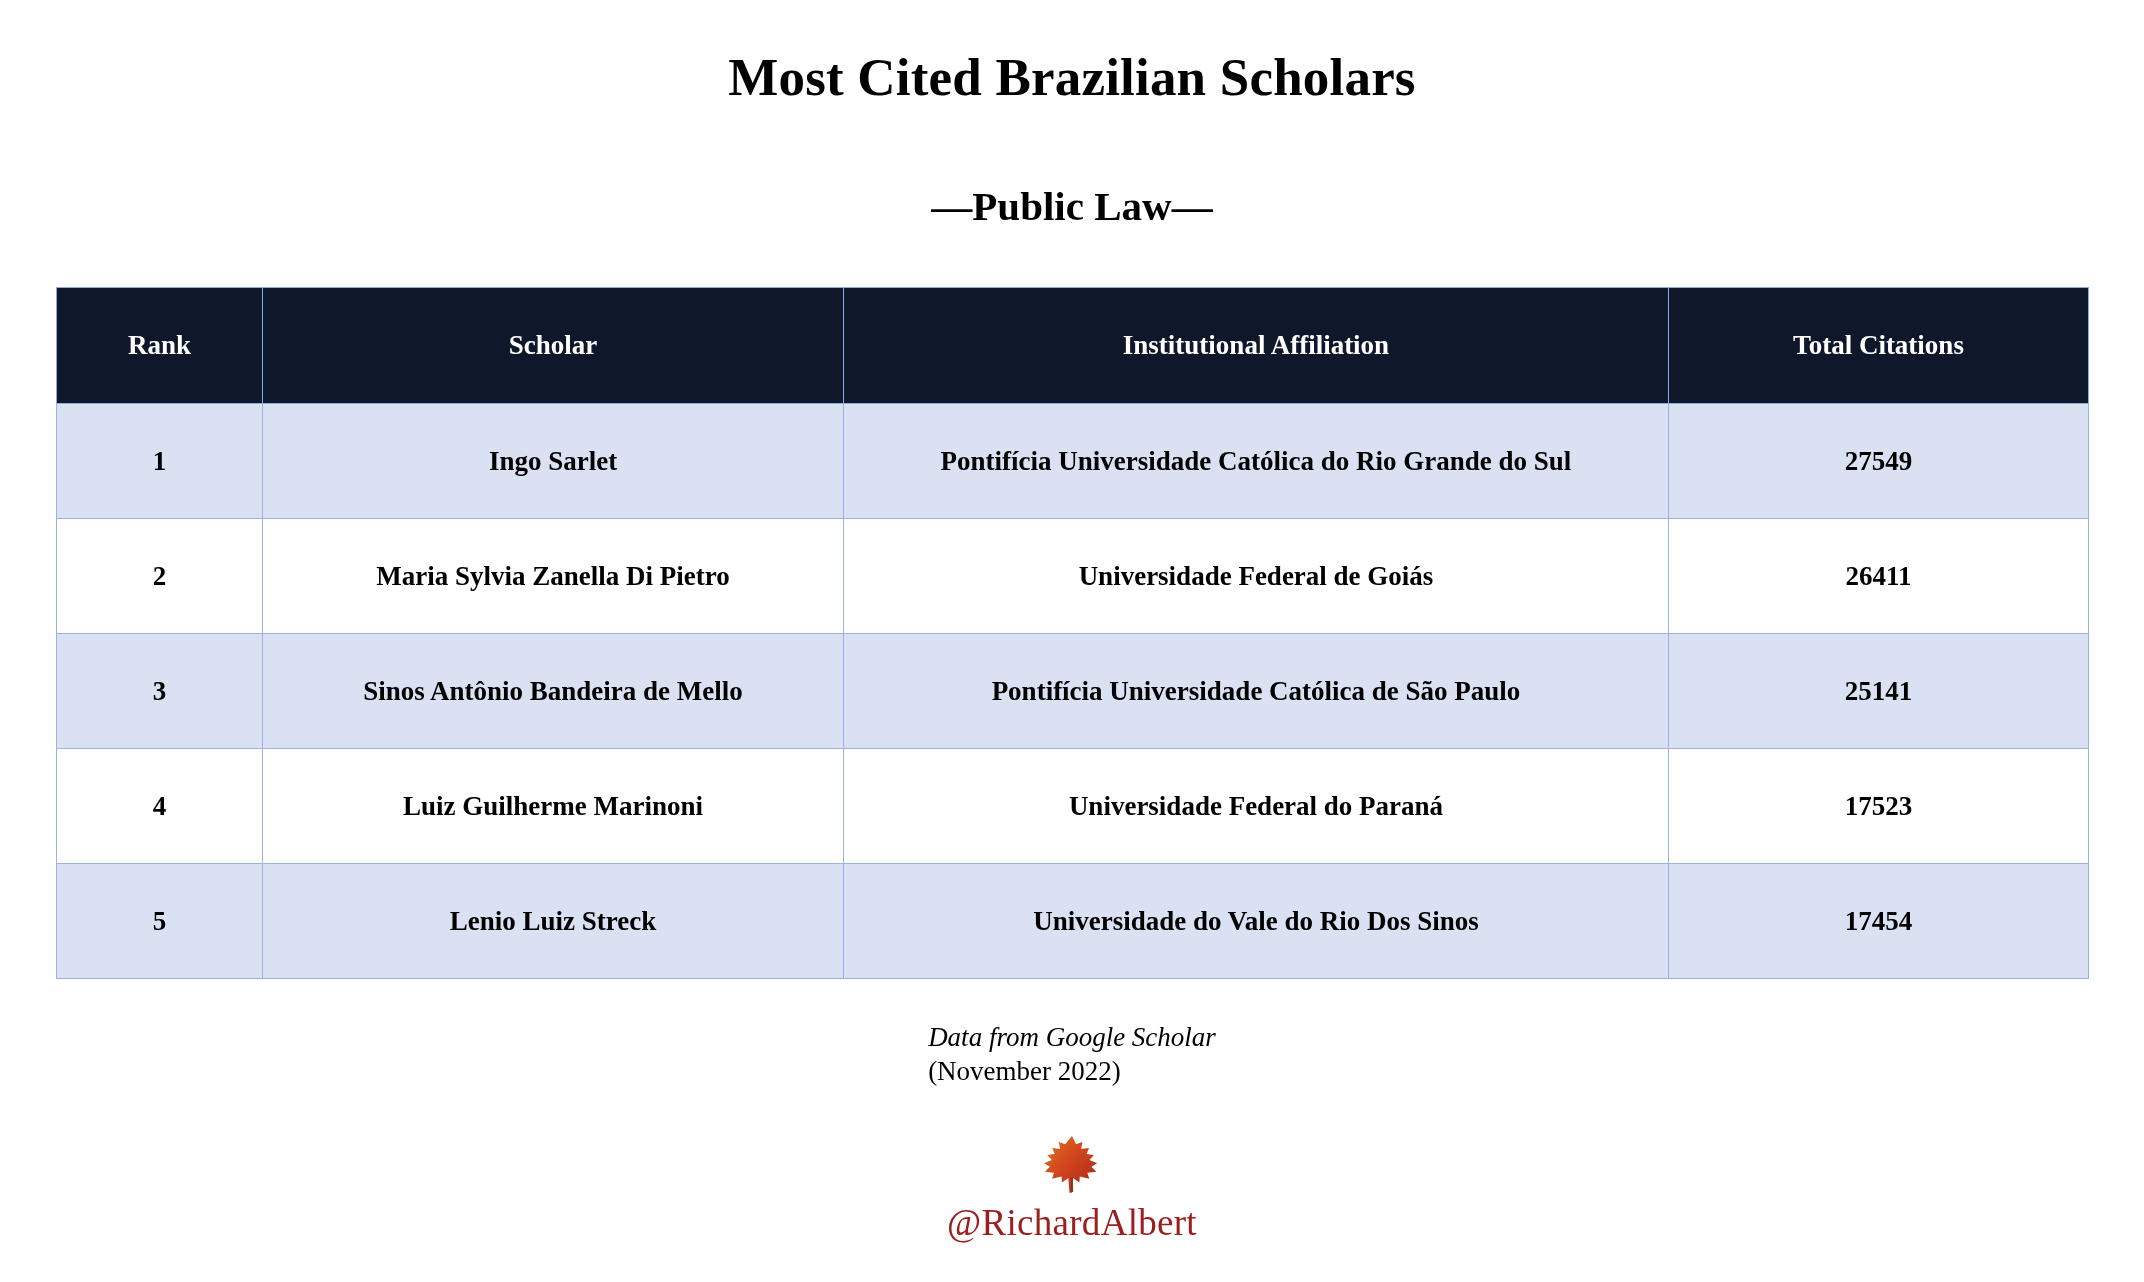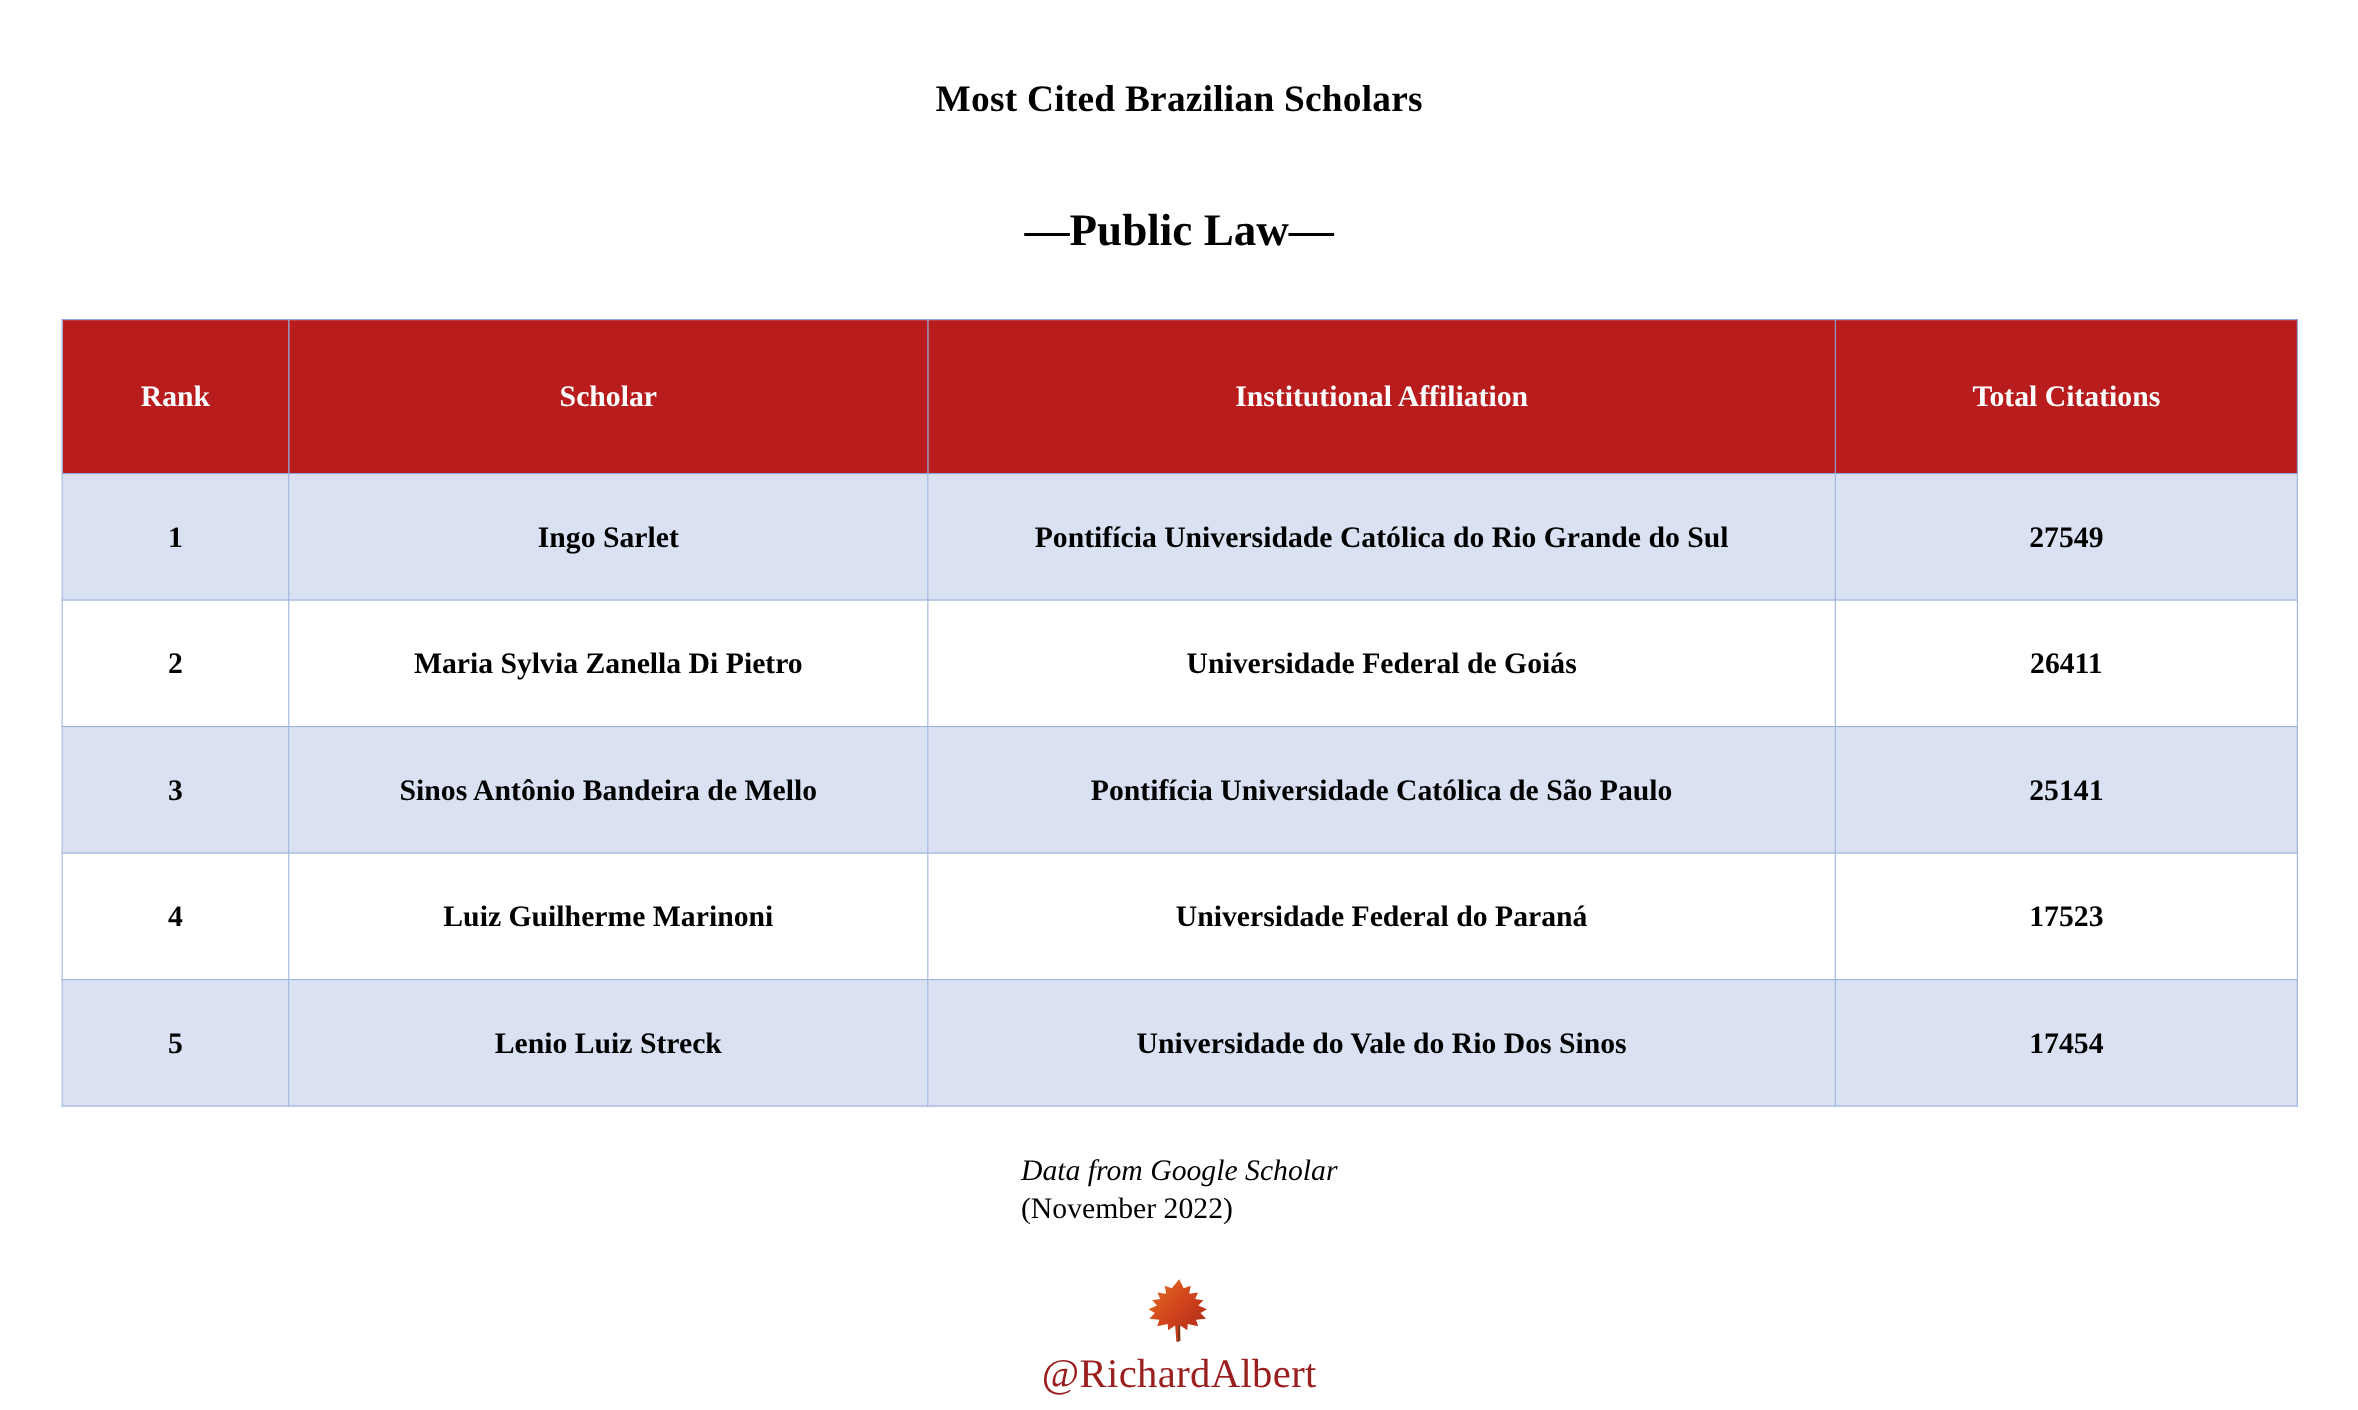--- a/index.html
+++ b/index.html
@@ -19,24 +19,24 @@
   .page {
     width: 2144px;
     height: 1282px;
     box-sizing: border-box;
     display: flex;
     flex-direction: column;
     align-items: center;
   }
 
   .title {
-    font-size: 34px;
+    font-size: 53px;
     font-weight: bold;
     letter-spacing: 0.2px;
-    margin-top: 72px;
+    margin-top: 48px;
     text-align: center;
     line-height: 1.1;
   }
 
   .subtitle {
     font-size: 41px;
     font-weight: bold;
     margin-top: 78px;
     text-align: center;
     line-height: 1.1;
@@ -52,29 +52,29 @@
     border-collapse: collapse;
     table-layout: fixed;
   }
 
   table.data-table col.c-rank  { width: 206px; }
   table.data-table col.c-schol { width: 581px; }
   table.data-table col.c-inst  { width: 825px; }
   table.data-table col.c-cit   { width: 420px; }
 
   table.data-table thead th {
-    background: #b91c1c;
+    background: #0f172a;
     color: #ffffff;
     font-weight: bold;
     font-size: 27px;
     height: 115px;
     vertical-align: middle;
     text-align: center;
     border: 1px solid #8EA9DB;
-    padding: 12px 8px;
+    padding: 0 8px;
   }
 
   table.data-table tbody td {
     height: 114px;
     vertical-align: middle;
     text-align: center;
     font-size: 27px;
     border: 1px solid #9DB2E0;
     padding: 0 10px;
     background: #ffffff;

